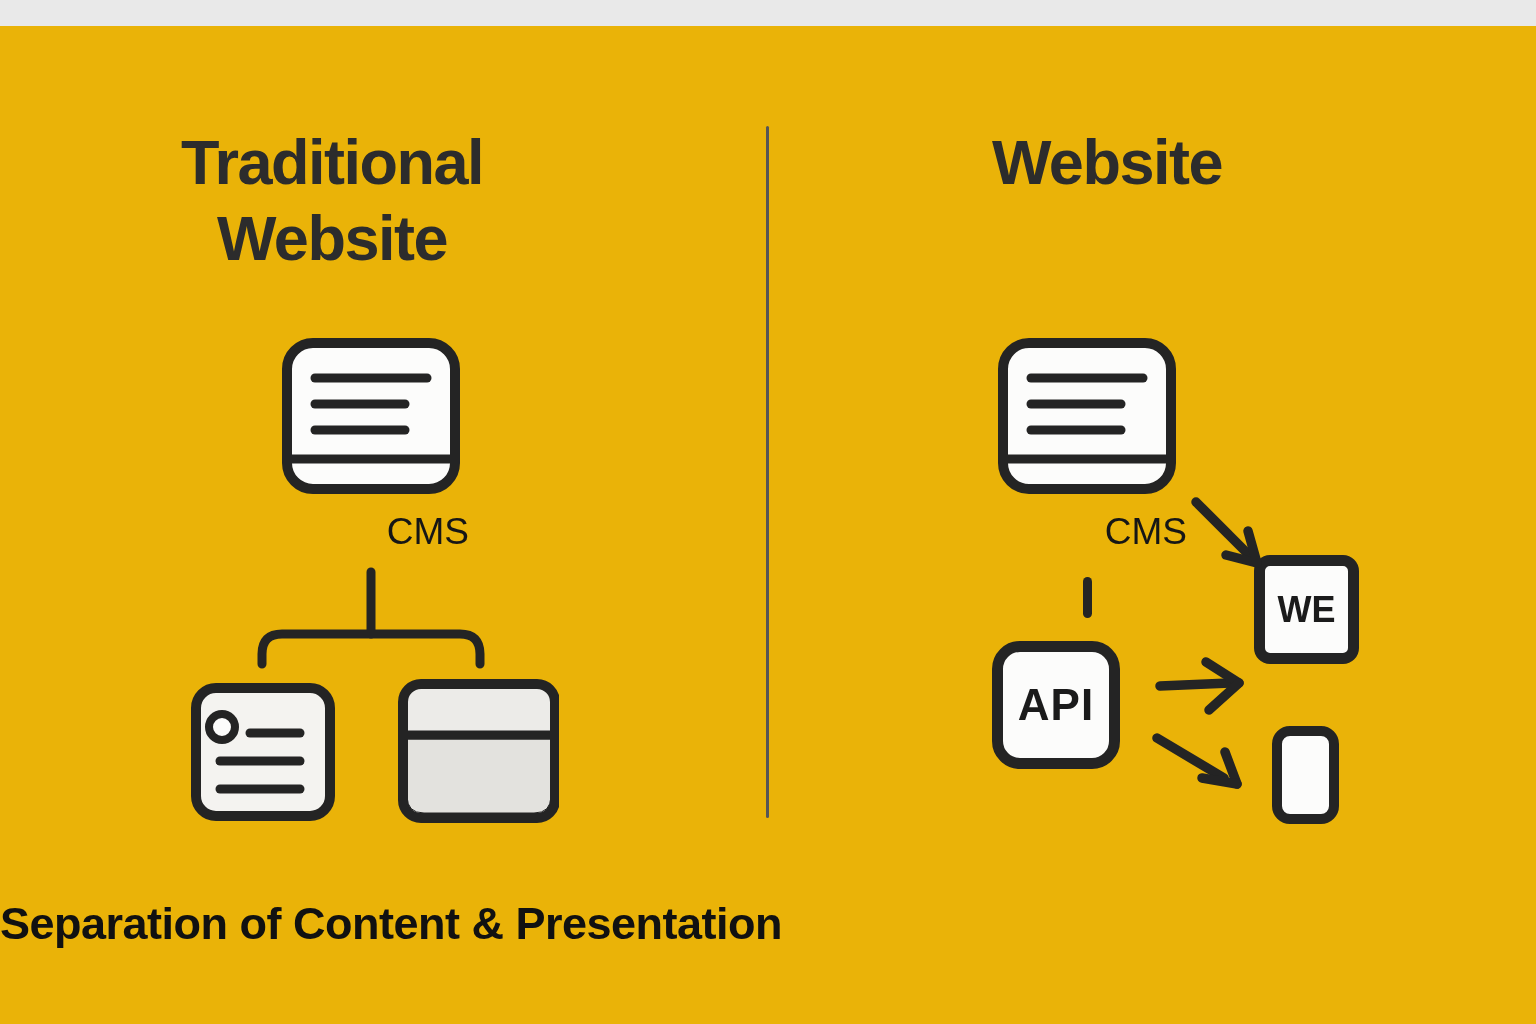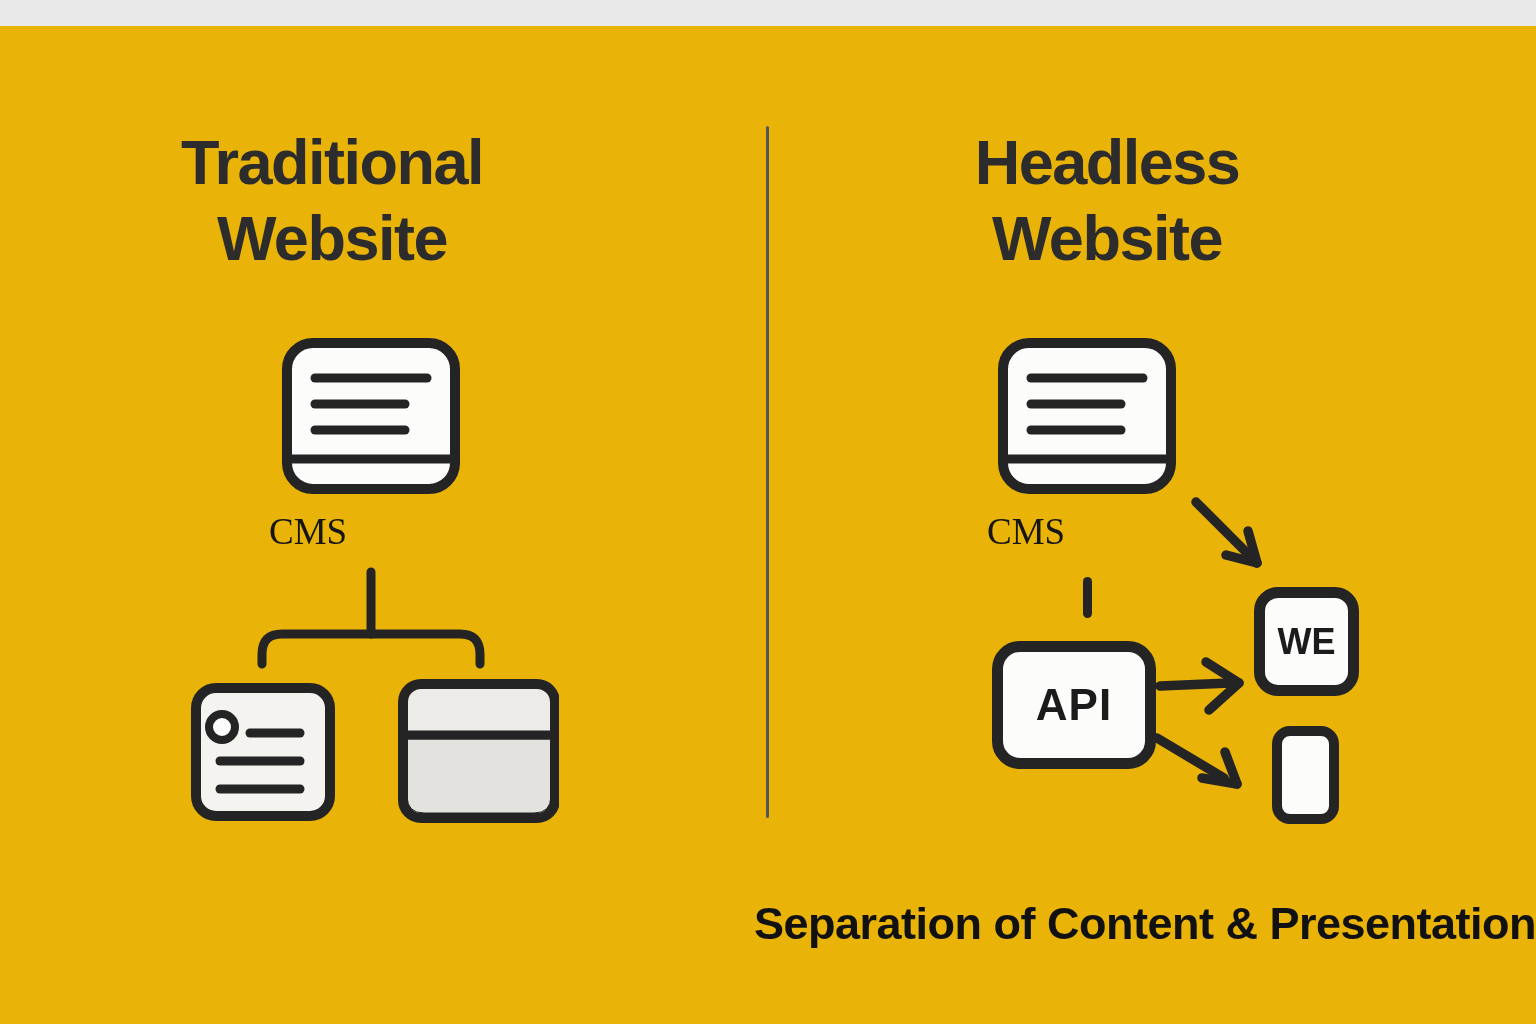--- a/index.html
+++ b/index.html
@@ -15,57 +15,56 @@
     background:#565656;border-radius:2px;
   }
   .panel-title{
     position:absolute;width:500px;text-align:center;
     font-size:63px;font-weight:bold;line-height:76px;
     letter-spacing:-1.5px;color:#2c2c2c;
   }
   .title-left{left:82px;top:98px;}
   .title-right{left:857px;top:98px;}
   .node-label{
-    position:absolute;width:200px;text-align:left;
-    font-size:37px;font-weight:normal;color:#161616;line-height:44px;font-family:Liberation Serif, serif;
+    position:absolute;width:200px;text-align:right;
+    font-size:37px;font-weight:normal;color:#161616;line-height:44px;
   }
   .icon-svg{position:absolute;}
   .icon-svg path,.icon-svg line{stroke:#242424;}
   .box{
     position:absolute;box-sizing:border-box;background:#fcfcfb;
     border:11px solid #242424;display:flex;align-items:center;justify-content:center;
     color:#1b1b1b;font-weight:bold;
   }
-  .api-box{left:992px;top:615px;width:164px;height:128px;border-radius:28px;font-size:44px;letter-spacing:1px;}
-  .web-box{left:1254px;top:561px;width:105px;height:109px;border-radius:24px;font-size:36px;}
+  .api-box{left:992px;top:615px;width:128px;height:128px;border-radius:28px;font-size:44px;letter-spacing:1px;}
+  .web-box{left:1254px;top:529px;width:105px;height:109px;border-radius:16px;font-size:36px;}
   .kiosk-phone{left:1272px;top:700px;width:67px;height:98px;border-width:10px;border-radius:18px;}
   .cms-dash{
     position:absolute;left:1083px;top:551px;width:9px;height:41px;
     background:#242424;border-radius:5px;
   }
   .arrows-layer{position:absolute;left:0;top:0;pointer-events:none;}
   .caption{
-    position:absolute;left:0;top:872px;width:1536px;text-align:right;
+    position:absolute;left:0;top:872px;width:1536px;text-align:left;
     font-size:45px;font-weight:bold;letter-spacing:-0.5px;color:#111111;
   }
 </style>
 </head>
 <body>
 
 <div class="stage">
 
   <div class="divider"></div>
 
   <div class="panel-title title-left">
     <div>Traditional</div>
     <div>Website</div>
   </div>
 
   <div class="panel-title title-right">
-    <div>Headless</div>
     <div>Website</div>
   </div>
 
   <svg class="icon-svg" style="left:281px;top:311px;" width="180" height="158" viewBox="0 0 180 158">
     <rect x="6" y="6" width="168" height="146" rx="26" fill="#fcfcfb" stroke="#242424" stroke-width="10"></rect>
     <line x1="34" y1="41" x2="146" y2="41" stroke-width="9" stroke-linecap="round"></line>
     <line x1="34" y1="67" x2="124" y2="67" stroke-width="9" stroke-linecap="round"></line>
     <line x1="34" y1="93" x2="124" y2="93" stroke-width="9" stroke-linecap="round"></line>
     <line x1="7" y1="122" x2="173" y2="122" stroke-width="9"></line>
   </svg>

